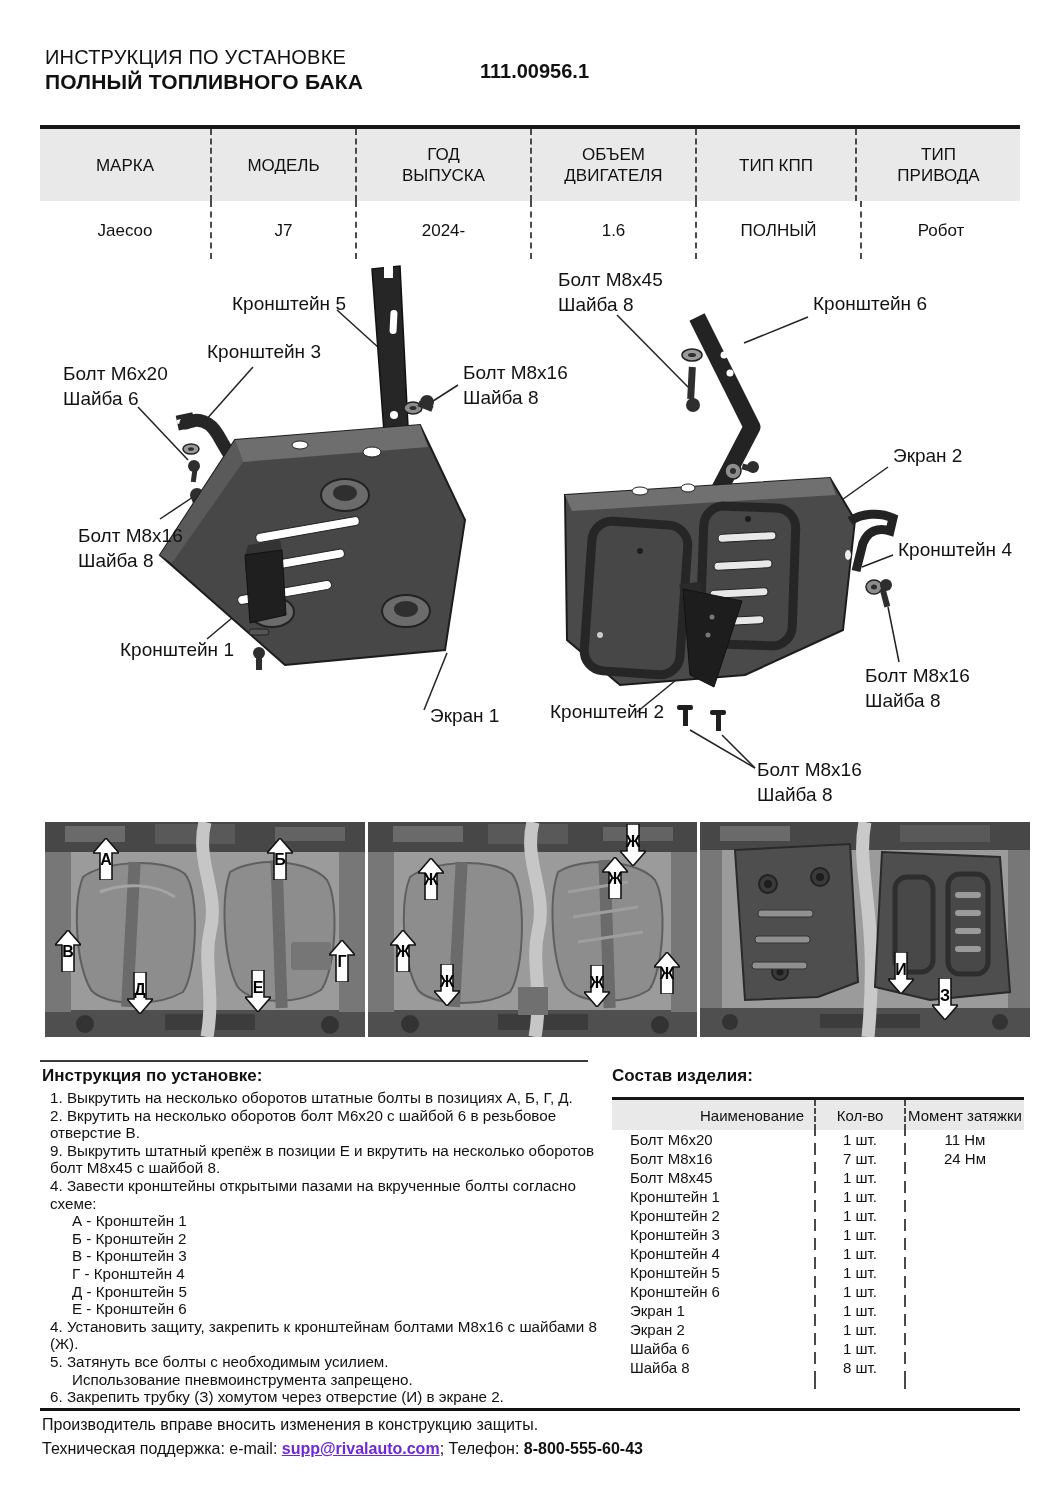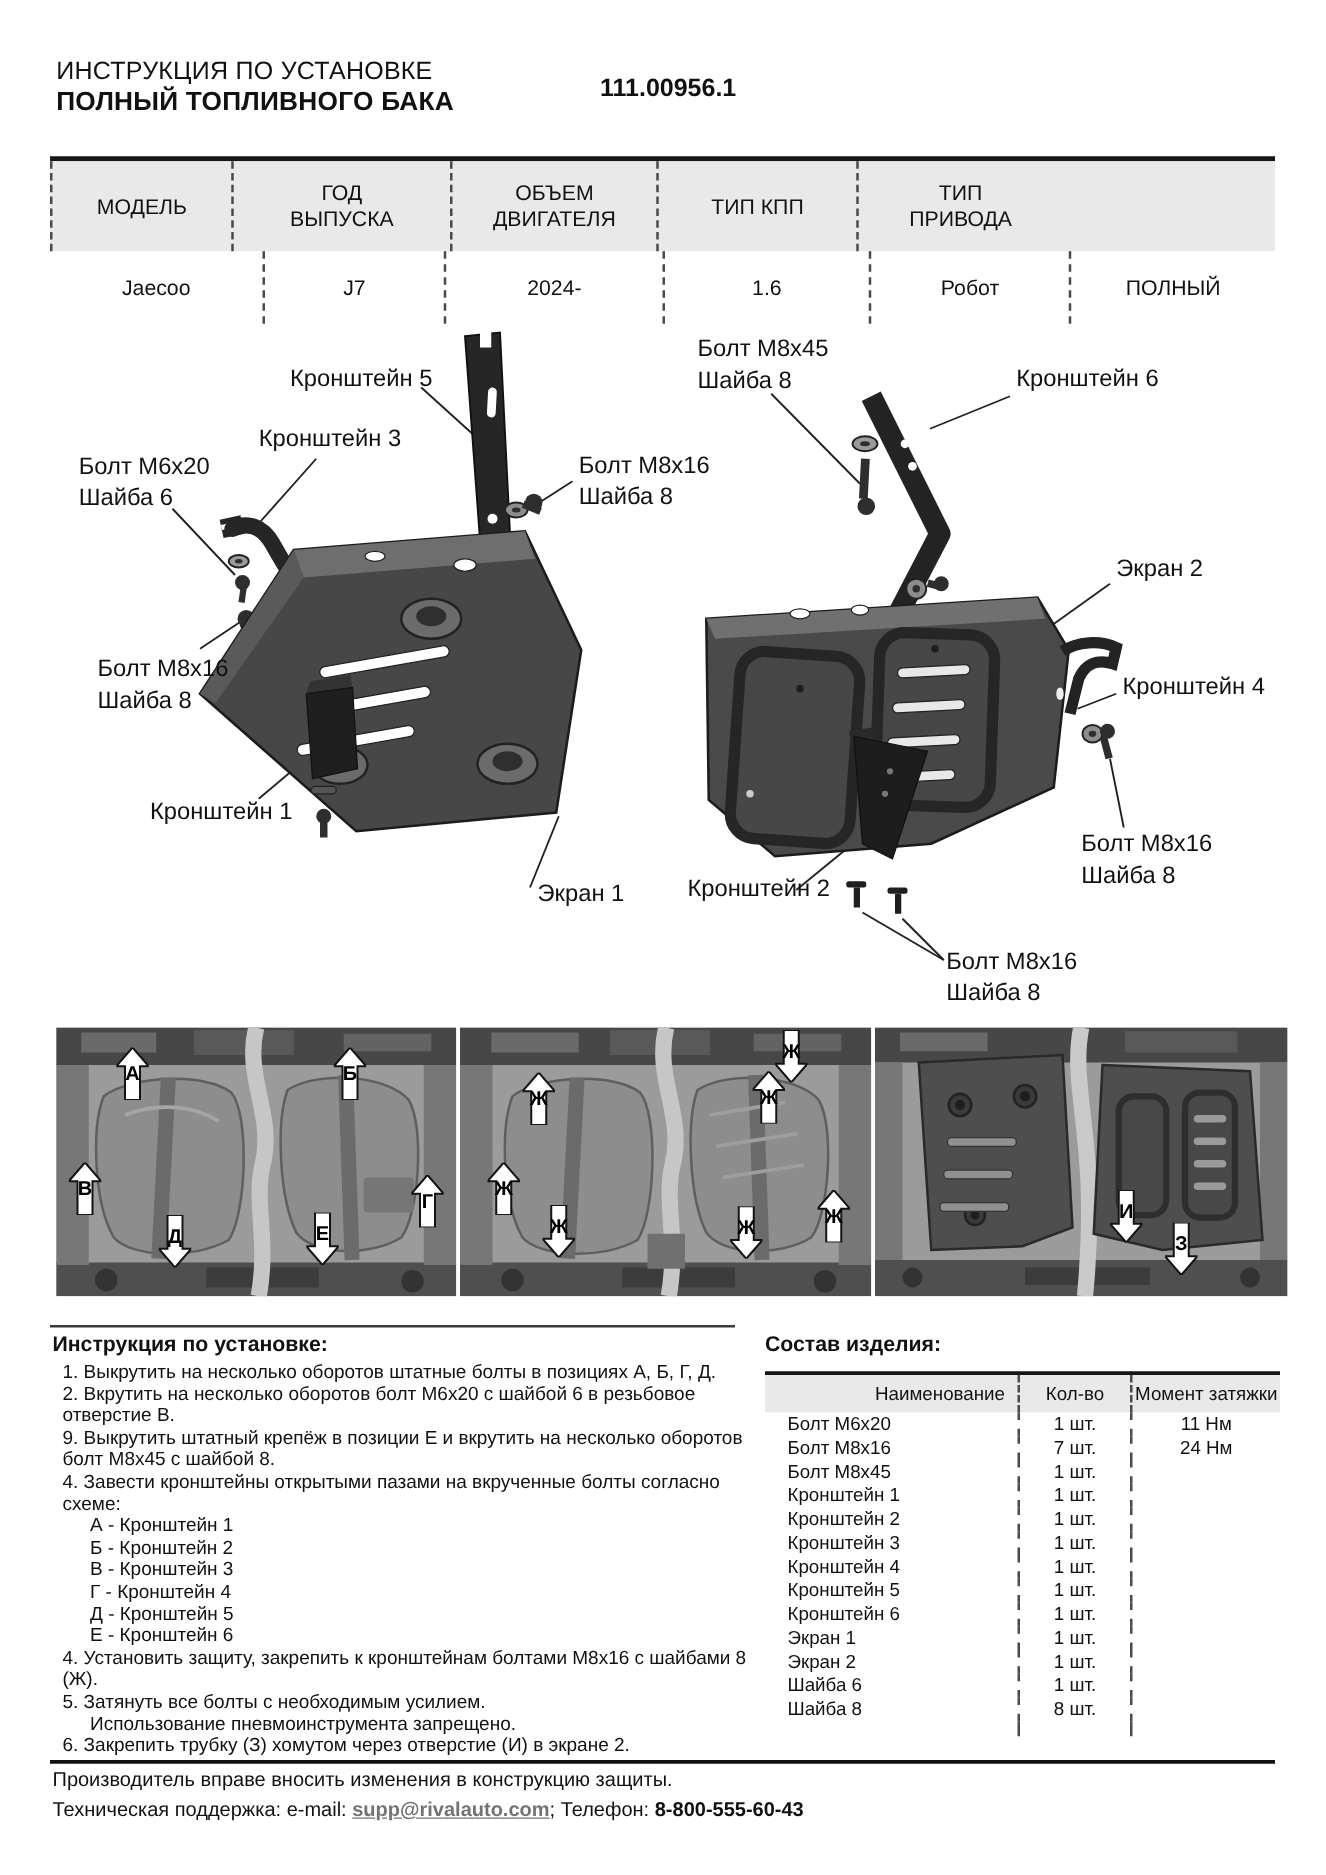--- a/index.html
+++ b/index.html
@@ -51,50 +51,51 @@
   .pcell{display:flex;align-items:center;box-sizing:border-box;font-size:15px;}
   .pc1{width:202px;padding-left:18px;}
   .prow.hdr .pc1{justify-content:flex-end;padding-right:10px;}
   .pc2{width:90px;justify-content:center;border-left:2px dashed #4a4a4a;}
   .pc3{width:120px;justify-content:center;border-left:2px dashed #4a4a4a;}
 
   
   #foot-rule{left:40px;top:1408px;width:980px;height:3px;background:#111;}
   #foot1{left:42px;top:1416px;font-size:16px;}
   #foot2{left:42px;top:1440px;font-size:16px;}
-  #support-email{color:#737373;font-weight:bold;text-decoration:underline;cursor:pointer;}
+  #support-email{color:#6d28d9;font-weight:bold;text-decoration:underline;cursor:pointer;}
   .bold{font-weight:bold;text-align:right;}
 </style>
 </head>
 <body>
 
 <div id="page">
 
   <div class="abs" id="doc-title-1">ИНСТРУКЦИЯ ПО УСТАНОВКЕ</div>
   <div class="abs" id="doc-title-2">ПОЛНЫЙ ТОПЛИВНОГО БАКА</div>
   <div class="abs" id="part-number">111.00956.1</div>
 
   <div class="abs" id="vt">
     <div class="vrow hdr">
+      <div class="vcell" style="width:170px">МАРКА</div>
       <div class="vcell vsep" style="width:145px">МОДЕЛЬ</div>
       <div class="vcell vsep" style="width:175px">ГОД
 ВЫПУСКА</div>
       <div class="vcell vsep" style="width:165px">ОБЪЕМ
 ДВИГАТЕЛЯ</div>
       <div class="vcell vsep" style="width:160px">ТИП КПП</div>
       <div class="vcell vsep" style="width:165px">ТИП
 ПРИВОДА</div>
     </div>
     <div class="vrow dat">
       <div class="vcell" style="width:170px">Jaecoo</div>
       <div class="vcell vsep" style="width:145px">J7</div>
       <div class="vcell vsep" style="width:175px">2024-</div>
       <div class="vcell vsep" style="width:165px">1.6</div>
+      <div class="vcell vsep" style="width:165px">ПОЛНЫЙ</div>
       <div class="vcell vsep" style="width:160px">Робот</div>
-      <div class="vcell vsep" style="width:165px">ПОЛНЫЙ</div>
     </div>
   </div>
 
   <div class="abs" id="diagram">
     <svg width="1061" height="566" viewBox="0 0 1061 566">
 
       <g stroke="#222" stroke-width="1.5">
         <line x1="337" y1="55" x2="379" y2="93"></line>
         <line x1="617" y1="60" x2="688" y2="132"></line>
         <line x1="808" y1="62" x2="744" y2="88"></line>

